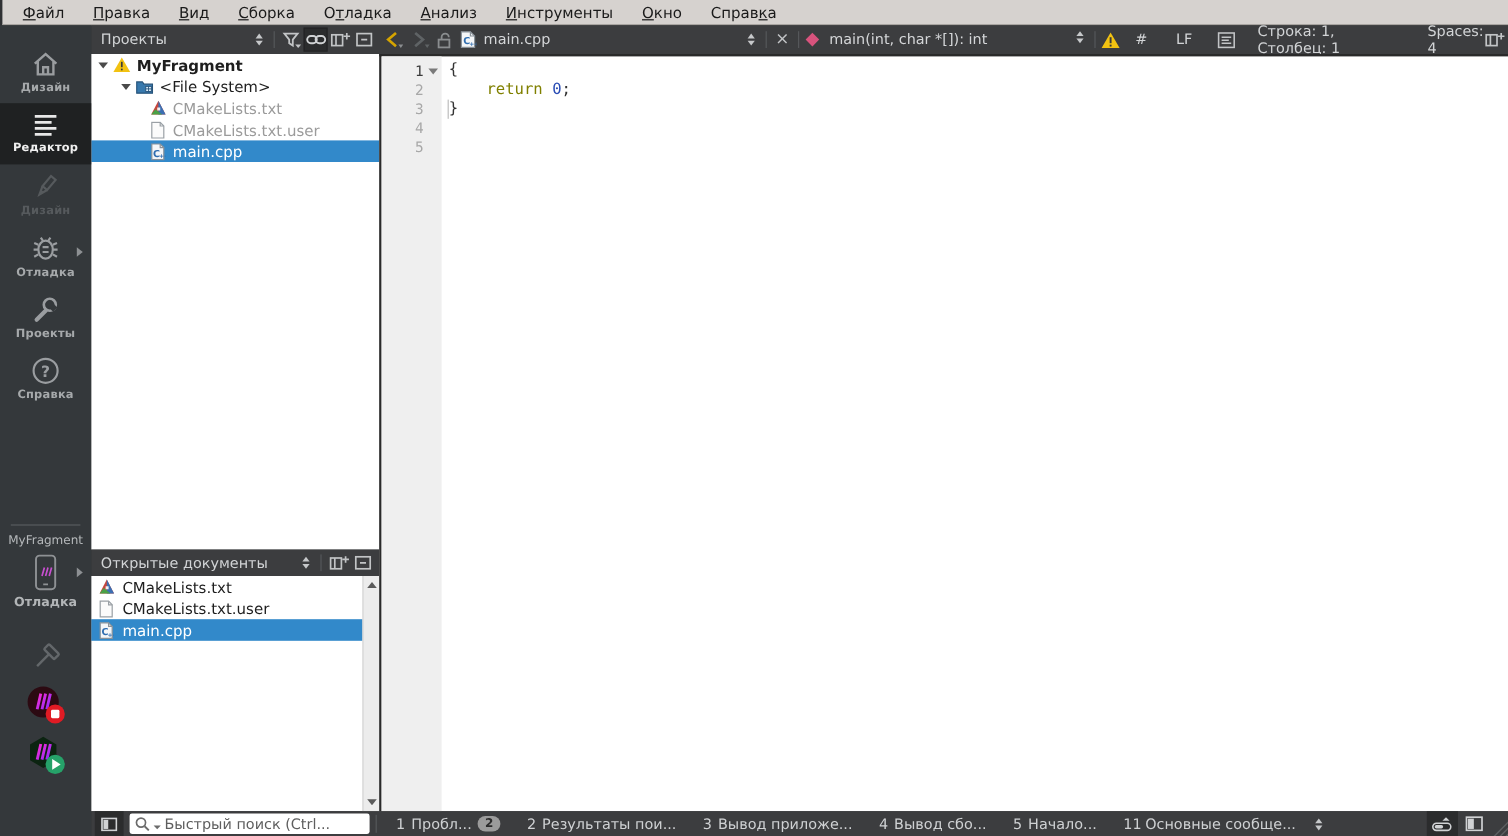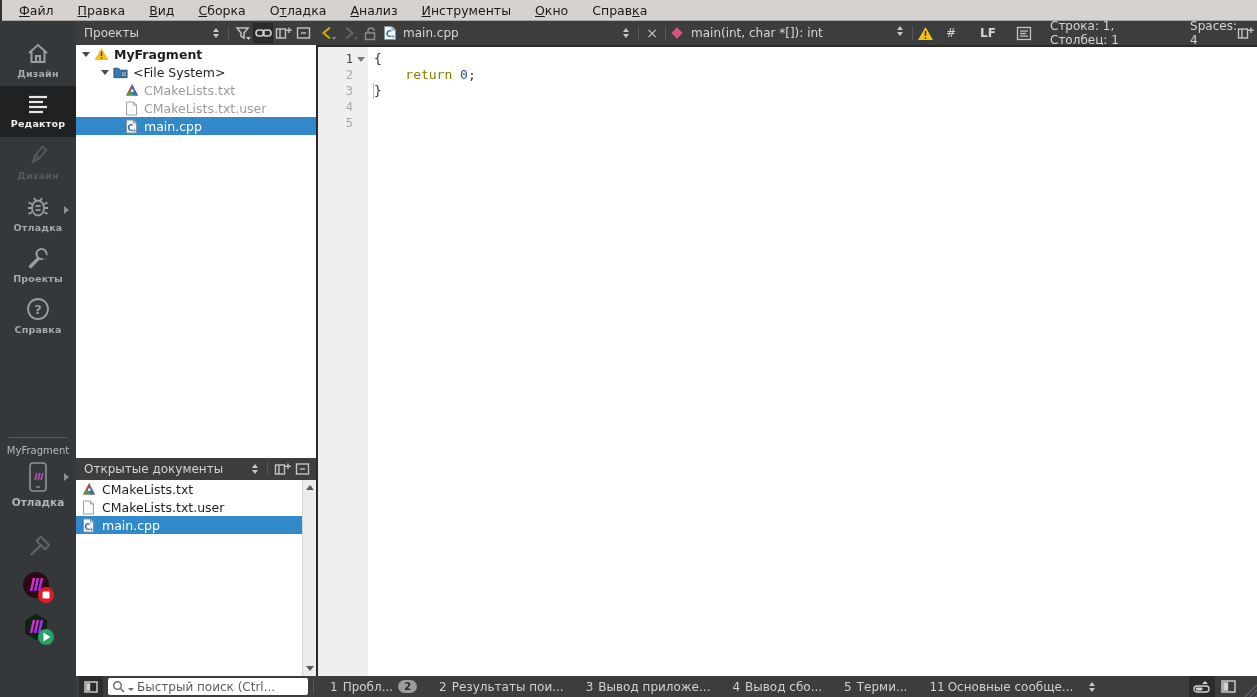--- a/index.html
+++ b/index.html
@@ -359,21 +359,21 @@
 
   <div id="tb-right-info">
     <span class="tbtn">
       <svg width="17" height="15" viewBox="0 0 17 15">
           <polygon points="8.5,1 16,14 1,14" fill="#f2c211"></polygon>
           <rect x="7.7" y="5" width="1.6" height="5" fill="#3a3a3a"></rect>
           <rect x="7.7" y="11.2" width="1.6" height="1.6" fill="#3a3a3a"></rect>
         </svg>
     </span>
     <span class="tb-text" style="margin:0 12px;">#</span>
-    <span class="tb-text" style="margin:0 12px;font-weight:bold;">LF</span>
+    <span class="tb-text" style="margin:0 12px;">LF</span>
     <span class="tbtn" style="margin:0 8px;">
       <svg width="16" height="15" viewBox="0 0 16 15">
           <g stroke="#c2c4c6" stroke-width="1.3" fill="none">
             <rect x="1.5" y="1.5" width="13" height="12"></rect>
             <line x1="4" y1="5" x2="12" y2="5"></line>
             <line x1="4" y1="7.5" x2="10" y2="7.5"></line>
             <line x1="4" y1="10" x2="12" y2="10"></line>
           </g>
         </svg>
     </span>
@@ -576,21 +576,21 @@
   <div class="pane-btn">
     <span class="pnum">3</span>
     <span class="plabel">Вывод приложе...</span>
   </div>
   <div class="pane-btn">
     <span class="pnum">4</span>
     <span class="plabel">Вывод сбо...</span>
   </div>
   <div class="pane-btn">
     <span class="pnum">5</span>
-    <span class="plabel">Терми...</span>
+    <span class="plabel">Начало...</span>
   </div>
   <div class="pane-btn" style="gap:3px;">
     <span class="pnum">11</span>
     <span class="plabel">Основные сообще...</span>
   </div>
   <span class="updown">
       <i class="up"></i>
       <i class="dn"></i>
     </span>
 

